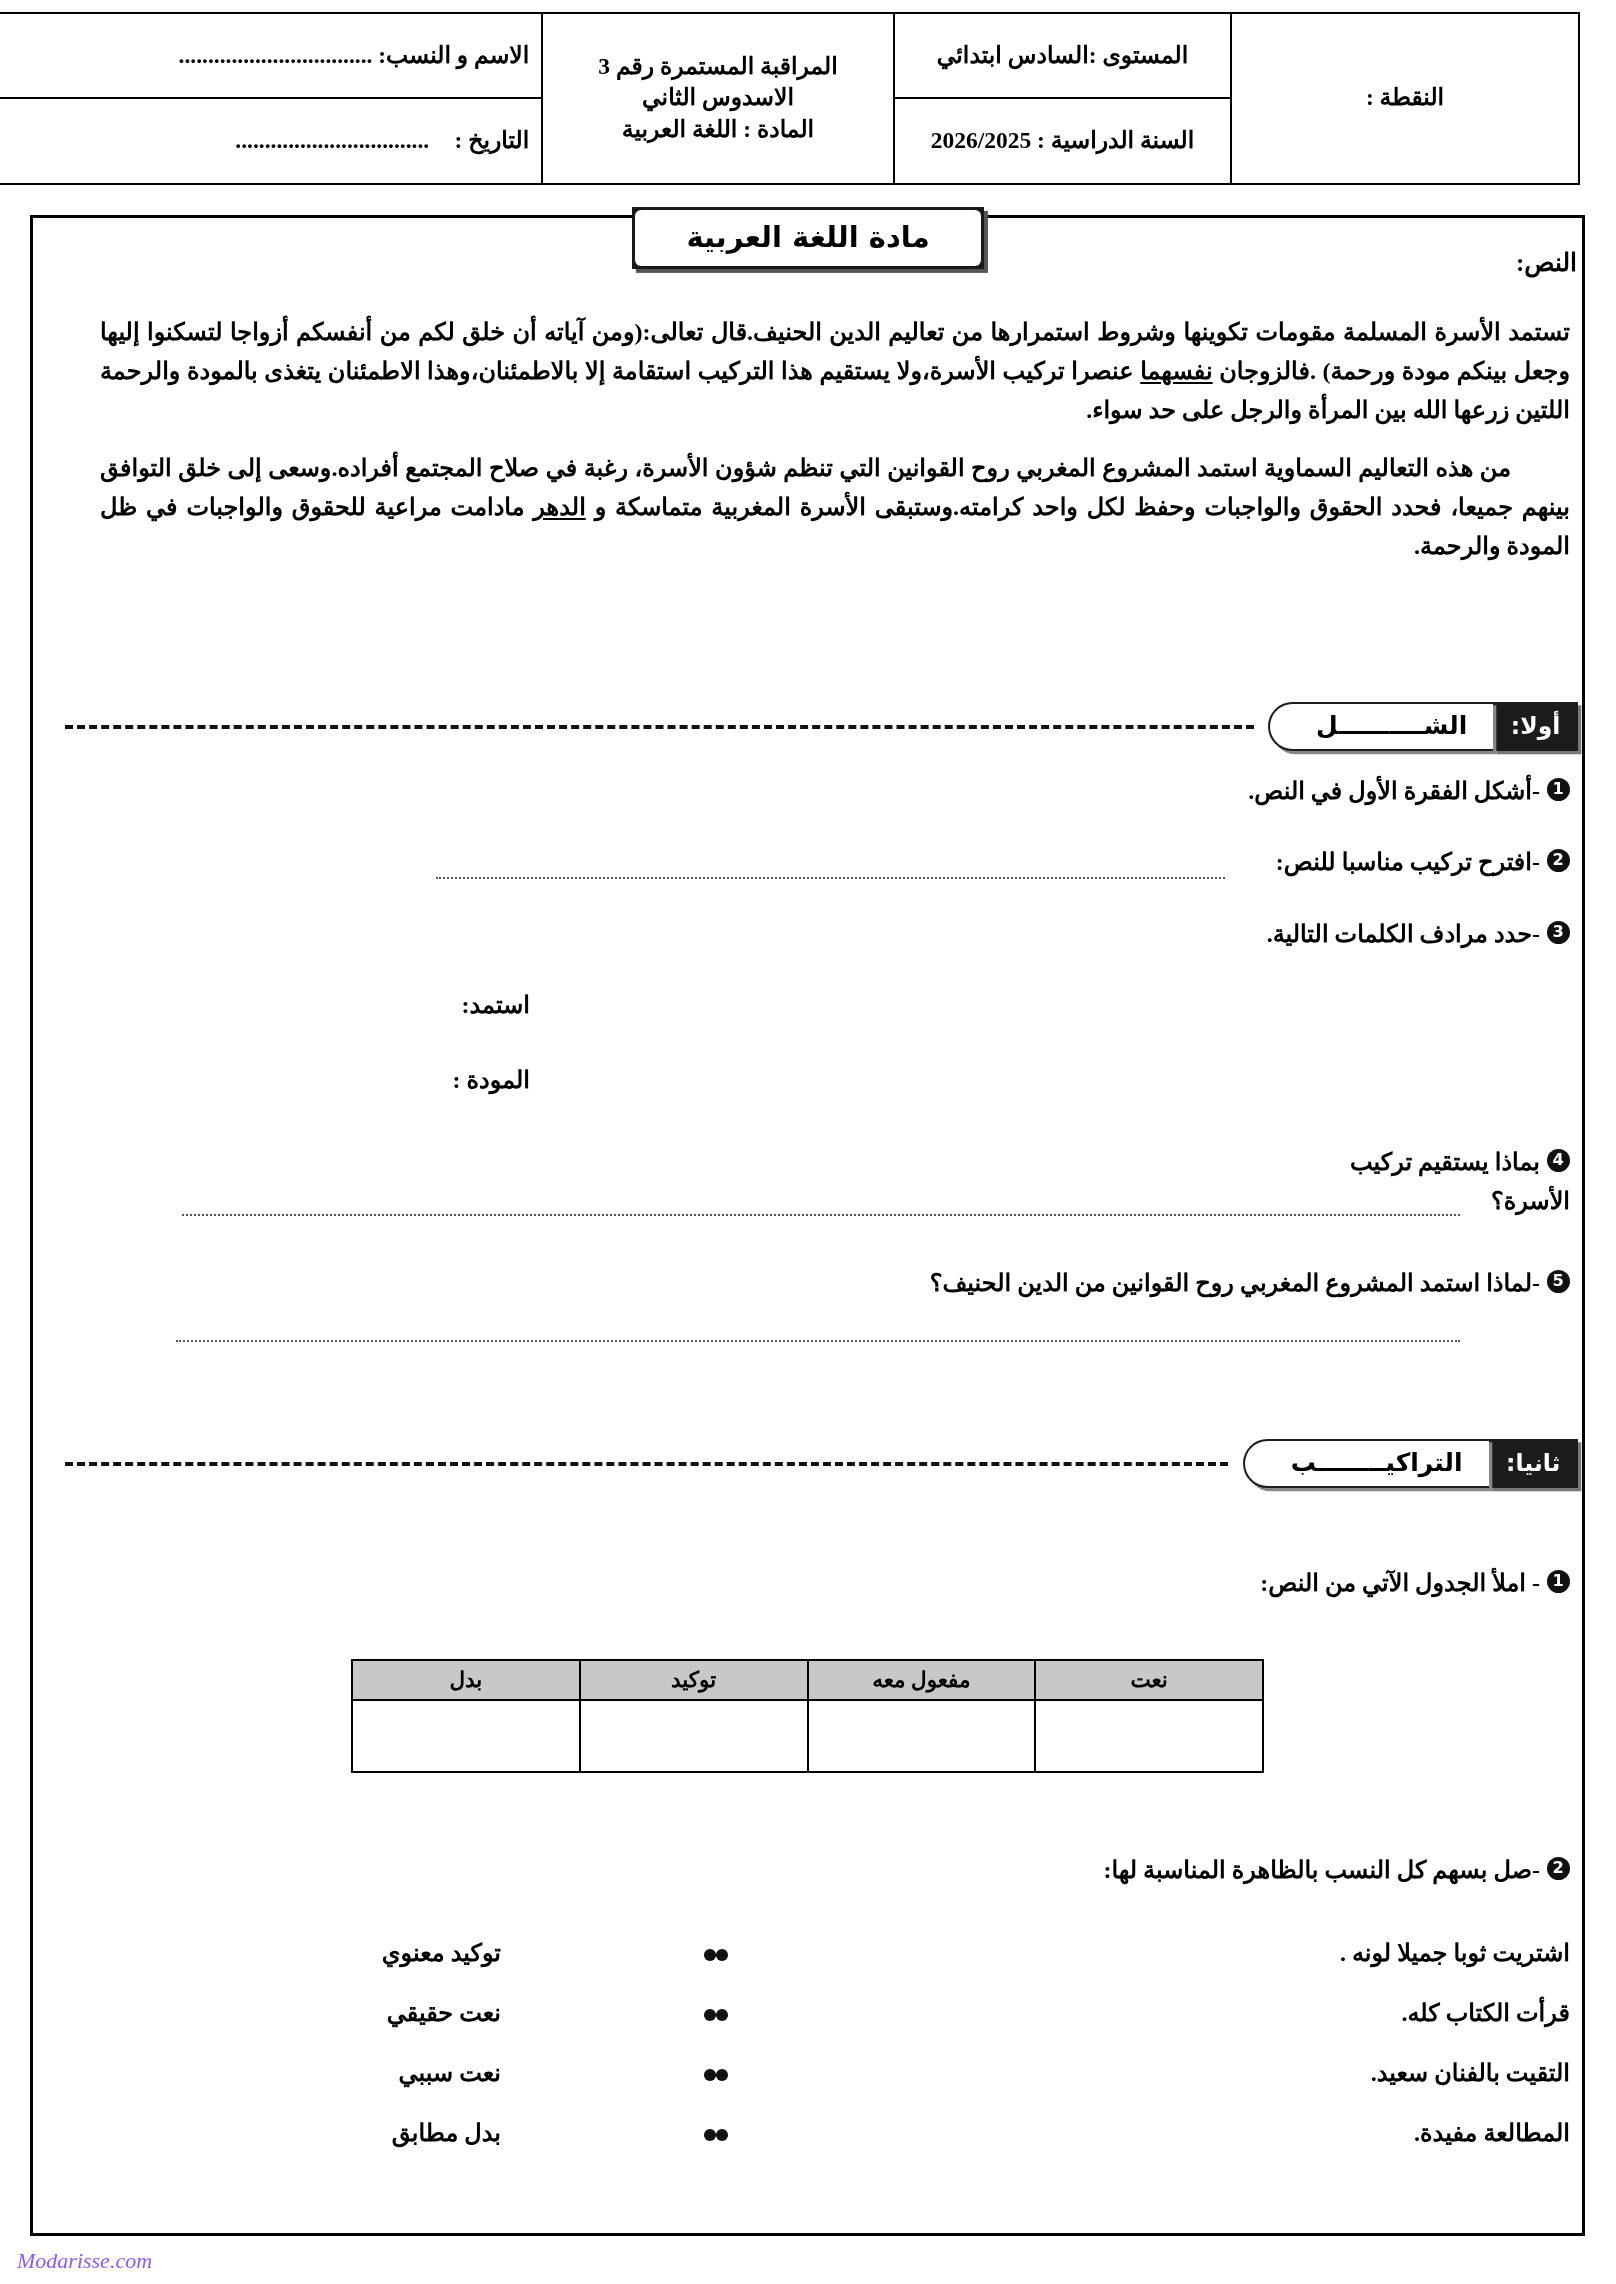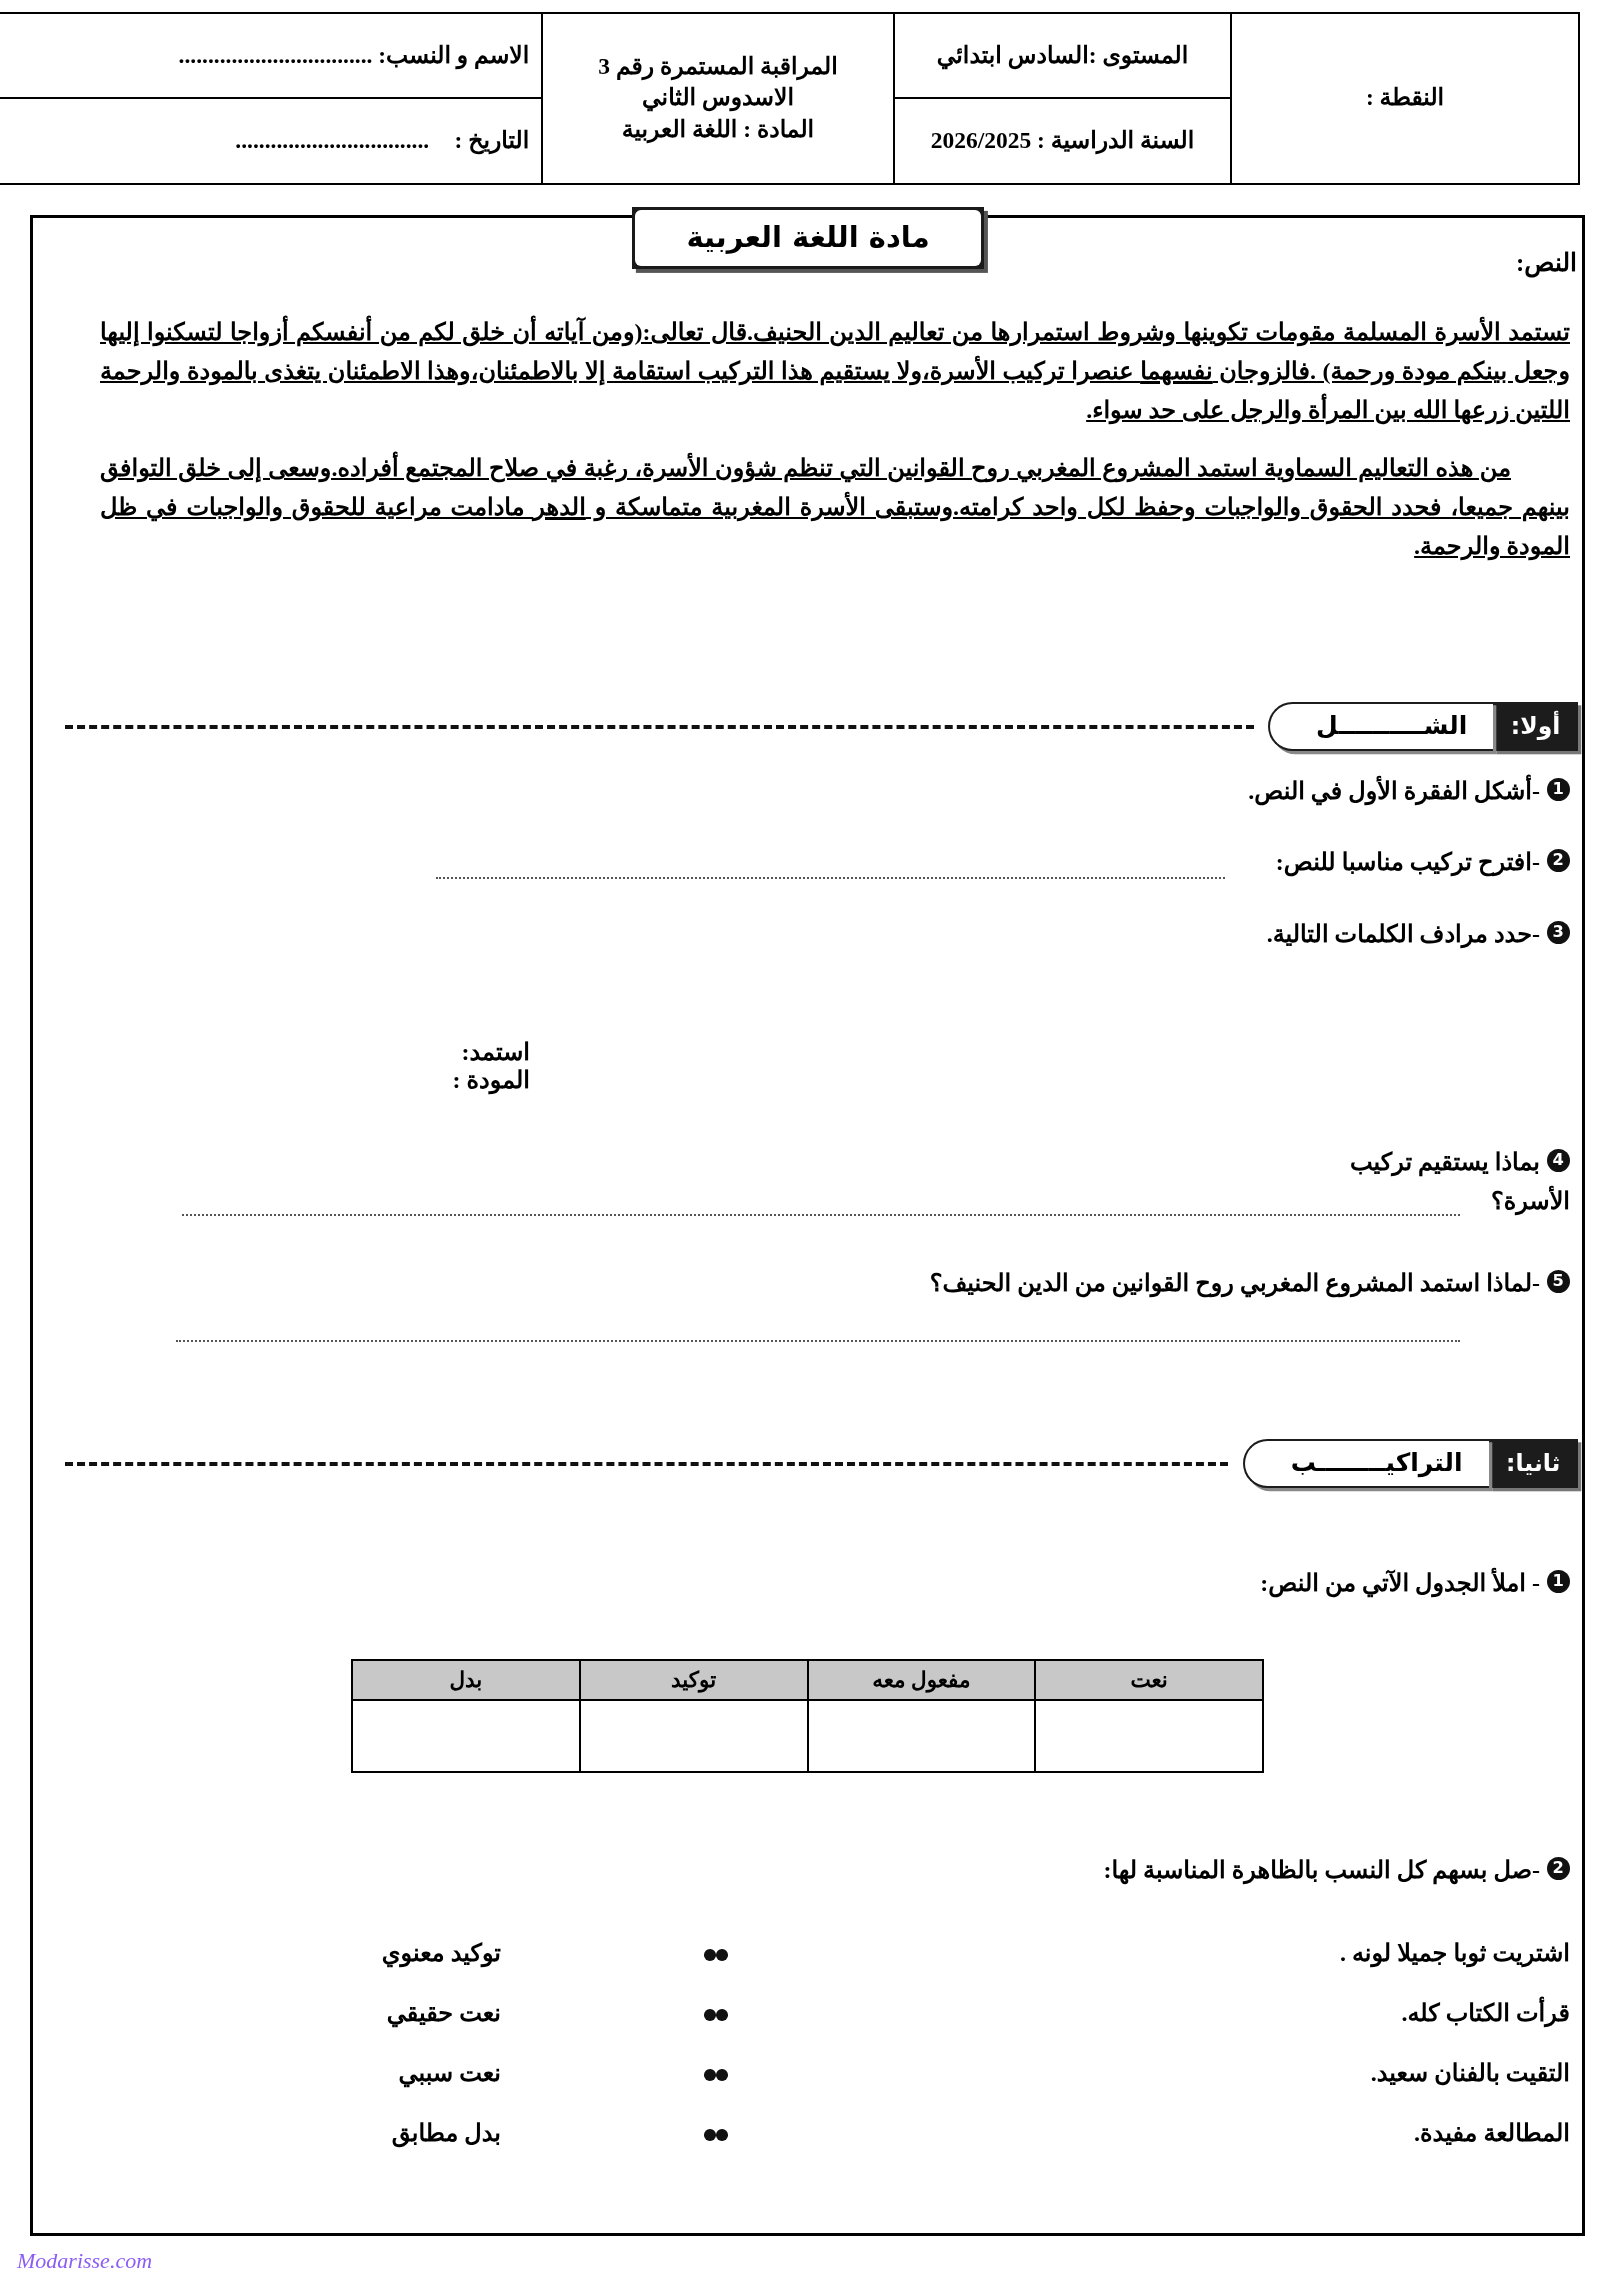--- a/index.html
+++ b/index.html
@@ -94,21 +94,21 @@
   .passage {
     position: absolute;
     top: 313px; right: 46px;
     width: 1470px;
     font-size: 24px;
     font-weight: bold;
     line-height: 1.62;
     text-align: justify;
     font-family: "Liberation Serif", serif;
   }
-  .passage p { margin: 0 0 19.6px 0; text-decoration: underline; }
+  .passage p { margin: 0 0 19.6px 0; }
   .passage p.indent { text-indent: 59px; }
   .u { text-decoration: underline; text-underline-offset: 3.3px; }
 
   
   .section-head {
     position: absolute;
     right: 38px;
     display: flex;
     align-items: center;
     height: 51px;
@@ -296,21 +296,21 @@
   <span class="bullet-num">2</span>
   <span class="q-text">-افترح تركيب مناسبا للنص:</span>
 </div>
 <div class="dotline" style="top:877px; right:391px; width:789px;"></div>
 
 <div class="q" style="top:916px;">
   <span class="bullet-num">3</span>
   <span class="q-text">-حدد مرادف الكلمات التالية.</span>
 </div>
 
-<div class="sub-line" style="top:991px; right:1086px;margin-top:47px;">استمد:</div>
+<div class="sub-line" style="top:991px; right:1086px;">استمد:</div>
 <div class="sub-line" style="top:1066px; right:1086px;">المودة   :</div>
 
 <div class="q" style="top:1144px;">
   <span class="bullet-num">4</span>
   <span class="q-text">بماذا يستقيم تركيب</span>
 </div>
 <div class="sub-line" style="top:1187px; right:46px;">الأسرة؟</div>
 <div class="dotline" style="top:1214px; right:156px; width:1278px;"></div>
 
 <div class="q" style="top:1265px;">

